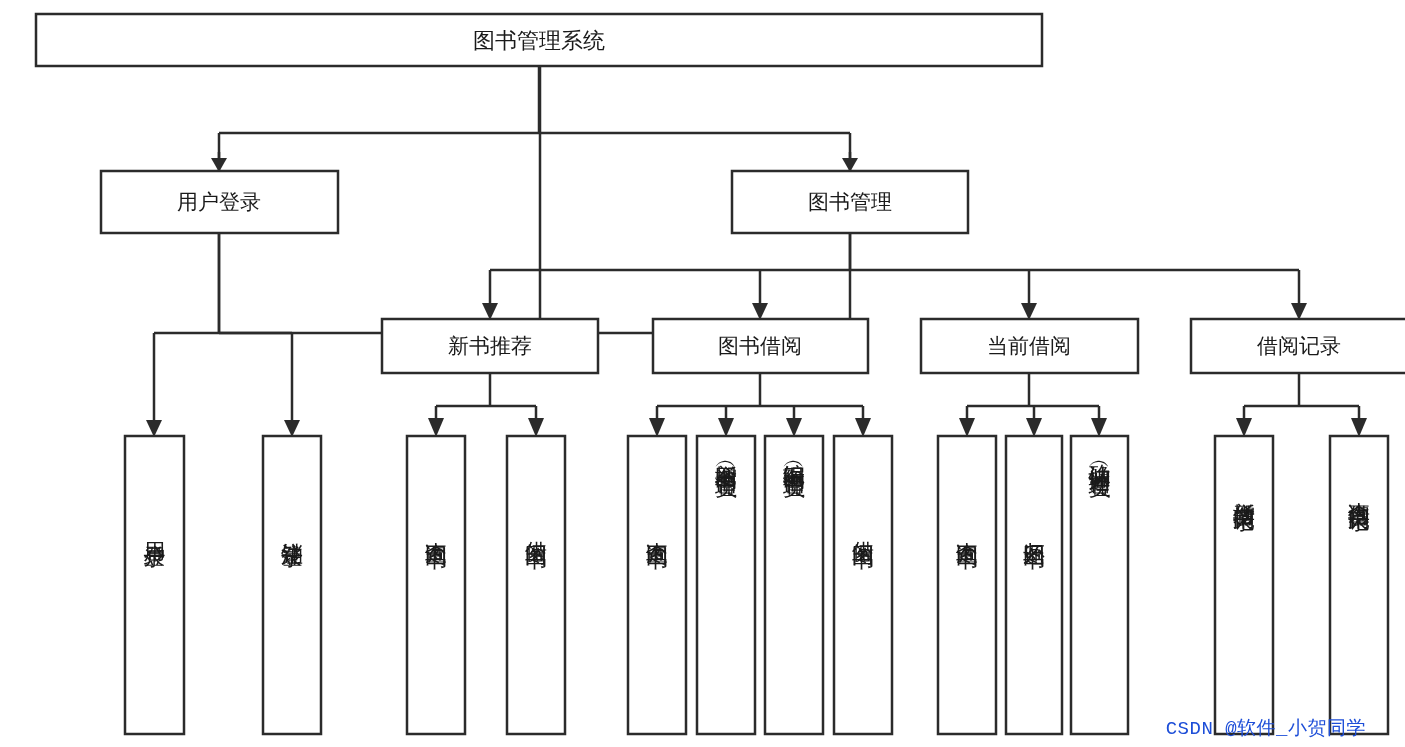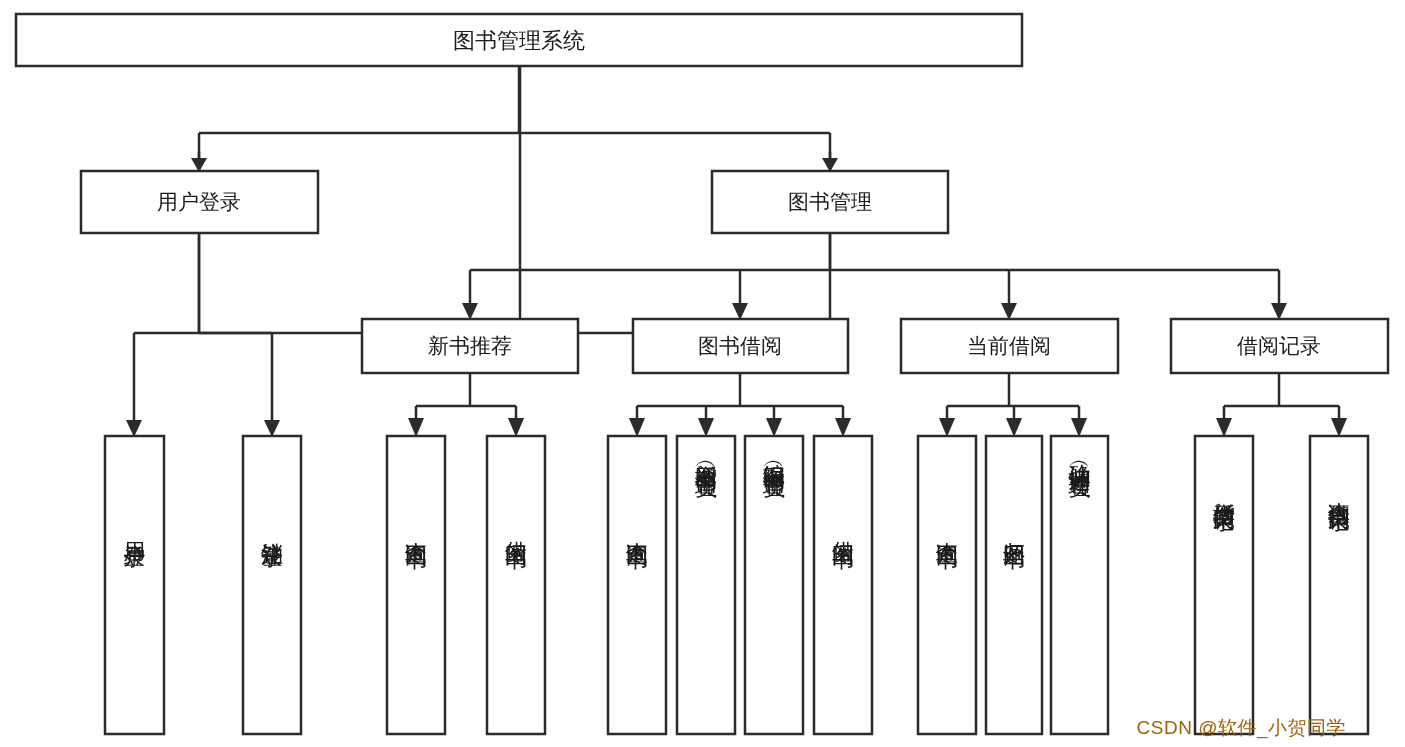--- a/index.html
+++ b/index.html
@@ -11,20 +11,21 @@
     width: 1405px;
     height: 747px;
     font-family: "Liberation Sans", "DejaVu Sans", sans-serif;
     overflow: hidden;
   }
   #diagram-root {
     position: relative;
     width: 1354px;
     height: 747px;
     background: #ffffff;
+    margin-left: 20px;
   }
   svg.diagram-svg {
     position: absolute;
     left: 0;
     top: 0;
     width: 1405px;
     height: 747px;
   }
   .node-box {
     fill: #ffffff;
@@ -68,23 +69,23 @@
     font-size: 22px;
     line-height: 1.08;
     letter-spacing: 2px;
     color: #1a1a1a;
     white-space: nowrap;
   }
   .watermark {
     position: absolute;
     right: 8px;
     bottom: 6px;
-    font-family: Liberation Sans, sans-serif;
+    font-family: Liberation Mono, monospace;
     font-size: 19px;
-    color: #a16207;
+    color: #1d4ed8;
     letter-spacing: 0.5px;
     white-space: nowrap;
     text-align: center;
   }
 </style>
 </head>
 <body>
 
 <div id="diagram-root">
 

